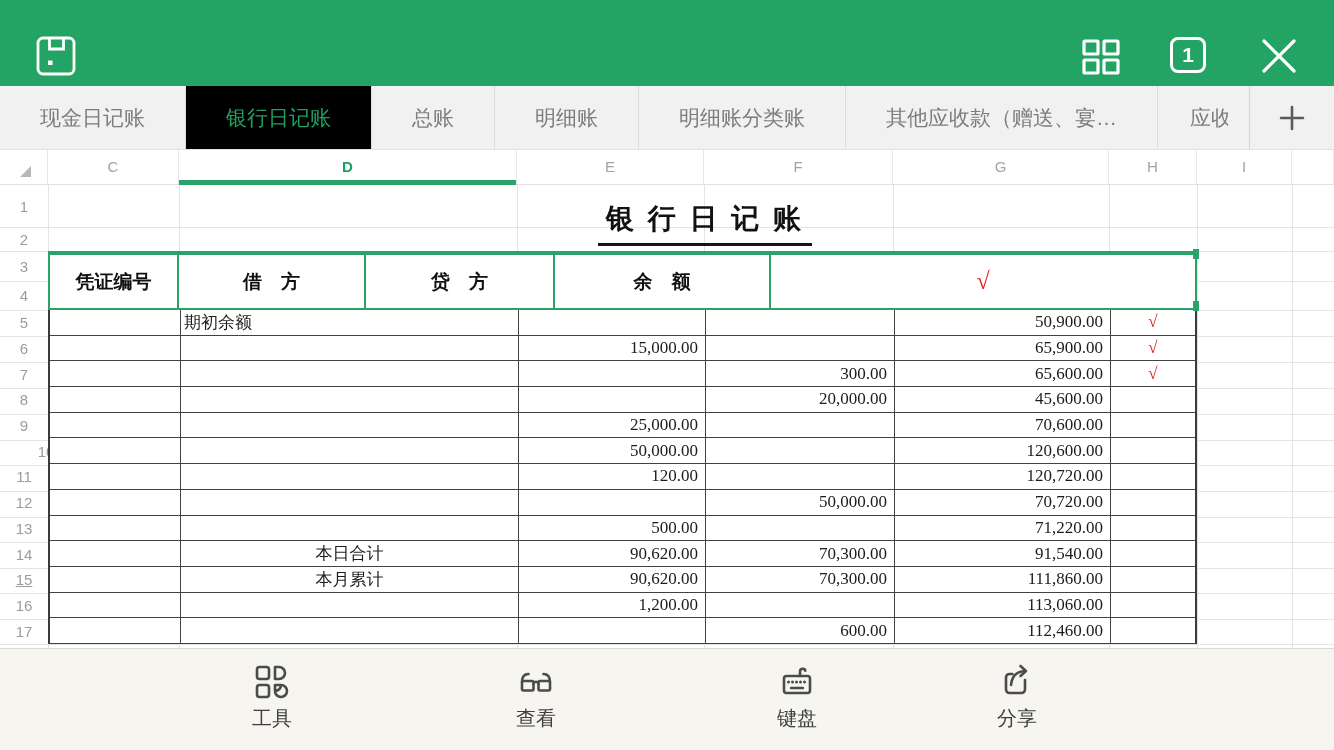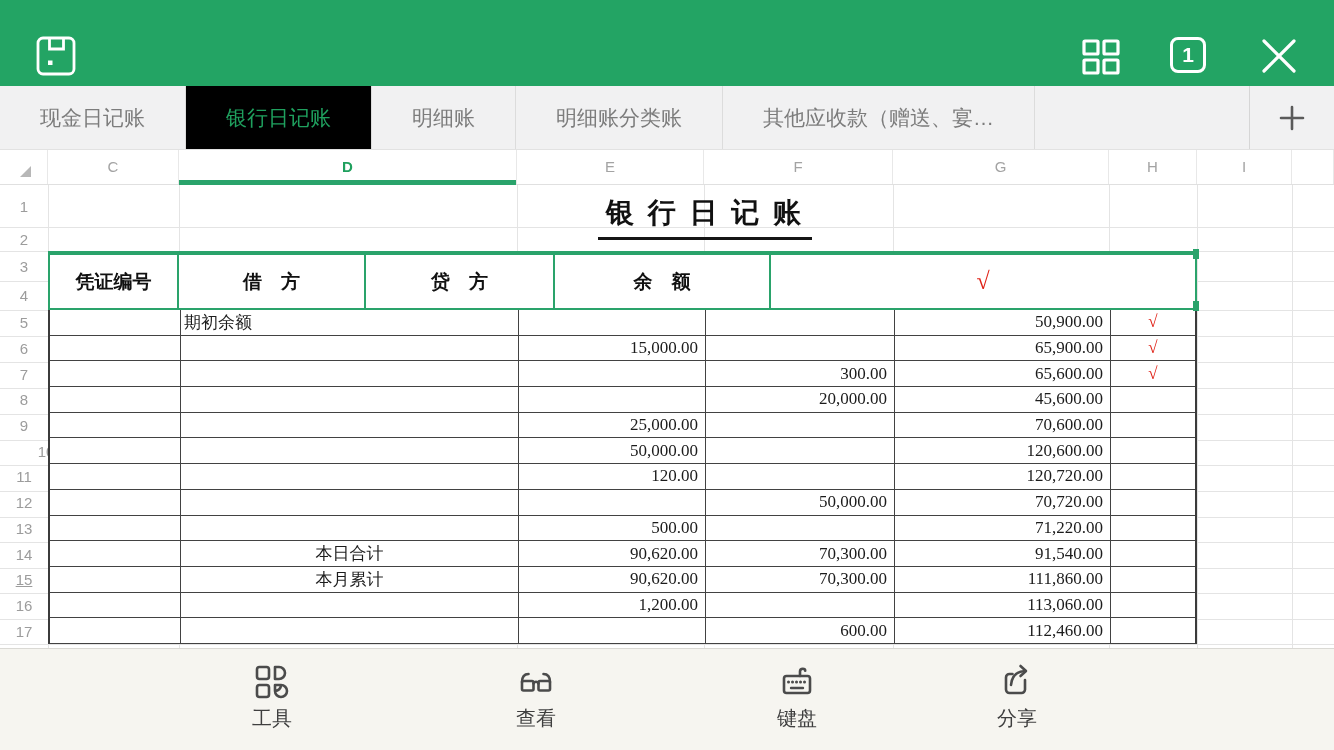--- a/index.html
+++ b/index.html
@@ -34,21 +34,21 @@
   .colcell.sel{color:var(--active_tab_green,#1fa05e);font-weight:bold;}
   .colcell.sel .sel-bar{position:absolute;left:0;right:0;bottom:-1px;height:5px;background:var(--selection_green,#2aa36b);}
   .vline{position:absolute;width:1px;background:var(--gridline,#e4e4e4);}
   .hline{position:absolute;height:1px;background:var(--gridline,#e4e4e4);}
   #gutter{position:absolute;left:0;top:35px;width:48px;}
   .rownum{width:48px;display:flex;align-items:center;justify-content:center;
           font-size:15px;color:#9c9c9c;box-sizing:border-box;cursor:pointer;}
   #sheet-title{position:absolute;left:517px;top:40px;width:376px;height:48px;line-height:46px;
                text-align:center;z-index:3;}
   #sheet-title span{display:inline-block;font-size:28px;font-weight:bold;color:#111;letter-spacing:3px;
-                    border-bottom:3px solid #151515;padding:0 8px 1px 8px;}
+                    border-bottom:3px solid #151515;padding:0 8px 1px 8px;margin-top:6px;}
   
   #table{position:absolute;left:48px;top:101px;width:1149px;z-index:2;background:#fff;}
   #thead{position:relative;display:flex;height:59px;box-sizing:border-box;background:#fff;
          border:2px solid var(--selection_green,#2aa36b);border-top-width:4px;}
   #thead::before{content:'';position:absolute;right:-4px;top:-6px;width:6px;height:10px;background:var(--selection_green,#2aa36b);}
   #thead::after{content:'';position:absolute;right:-4px;bottom:-3px;width:6px;height:10px;background:var(--selection_green,#2aa36b);}
   .th{display:flex;align-items:center;justify-content:center;box-sizing:border-box;
       border-right:2px solid var(--selection_green,#2aa36b);font-size:19px;font-weight:bold;color:#111;cursor:pointer;}
   .th:last-child{border-right:none;}
   .th.summary{justify-content:flex-start;padding-left:22px;}
@@ -97,23 +97,25 @@
       <svg width="40" height="40" viewBox="0 0 40 40" fill="none" stroke="#fff" stroke-width="3.2" stroke-linecap="round">
         <path d="M5 5 L35 35 M35 5 L5 35"></path>
       </svg>
     </div>
   </div>
 
   <div id="tabbar">
 
     <div class="tab"><span class="tab-label">现金日记账</span></div>
       <div class="tab active"><span class="tab-label">银行日记账</span></div>
+      <div class="tab"><span class="tab-label">总账</span></div>
       <div class="tab"><span class="tab-label">明细账</span></div>
       <div class="tab"><span class="tab-label">明细账分类账</span></div>
       <div class="tab"><span class="tab-label">其他应收款（赠送、宴…</span></div>
+      <div class="tab clipped"><span class="tab-label">应收</span></div>
       <div id="add-sheet">
       <svg width="26" height="26" viewBox="0 0 26 26" fill="none" stroke="#5a5a5a" stroke-width="2.6" stroke-linecap="round">
         <path d="M13 2 V24 M2 13 H24"></path>
       </svg>
     </div>
   </div>
 
   <div id="sheet">
     <div id="letters-row">
       <div id="corner-cell">

